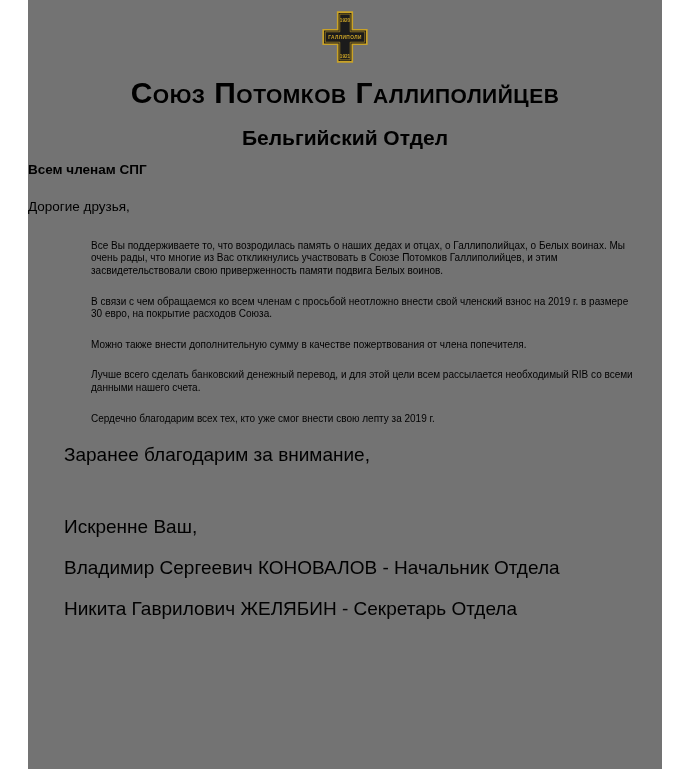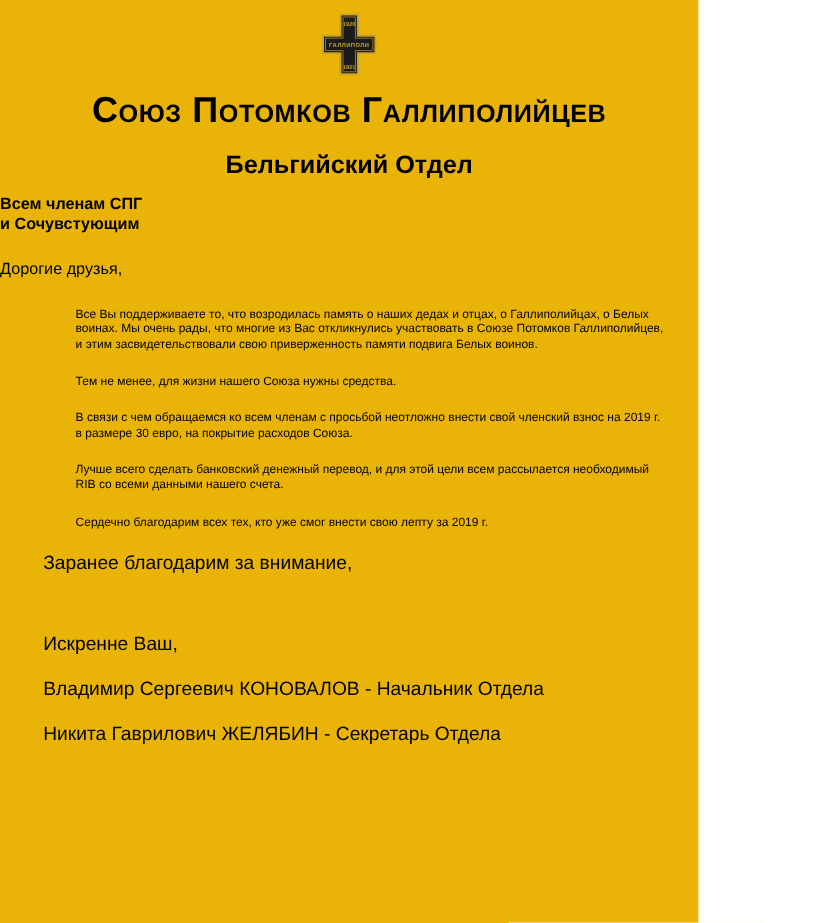--- a/index.html
+++ b/index.html
@@ -2,26 +2,27 @@
 <html><head>
 <meta charset="utf-8">
 <style>
   html, body {
     margin: 0;
     padding: 0;
     background: #ffffff;
   }
   .page {
     position: relative;
-    width: 582px;
+    width: 634px;
     height: 769px;
-    background: #eab308;
+    background: #737373;
     font-family: "Liberation Sans", sans-serif;
     color: #000000;
     overflow: hidden;
+    margin-left: 28px;
   }
   .emblem-wrap {
     display: flex;
     justify-content: center;
     padding-top: 10px;
   }
   .org-title {
     text-align: center;
     font-weight: bold;
     font-variant: small-caps;
@@ -51,21 +52,21 @@
     margin: 26px 25px 0 63px;
     font-size: 10px;
     line-height: 1.26;
   }
   .body-block p {
     margin: 0 0 18px 0;
   }
   .closing {
     margin-left: 36px;
     margin-right: 25px;
-    font-size: 16px;
+    font-size: 19px;
     line-height: 1.26;
   }
   .closing-thanks { margin-top: 18px; }
   .closing-sincerely { margin-top: 48px; }
   .signature-line { margin-top: 17px; }
   .cross-svg text {
     font-family: "Liberation Sans", sans-serif;
     font-weight: bold;
   }
 </style>
@@ -83,29 +84,28 @@
       <text x="23" y="46" font-size="4.5" fill="#c9a227" text-anchor="middle">1921</text>
     </svg>
   </div>
 
   <div class="org-title">Союз Потомков Галлиполийцев</div>
 
   <div class="dept-subtitle">Бельгийский Отдел</div>
 
   <div class="recipient">
     <div>Всем членам СПГ</div>
-    <div>и Сочувстующим</div>
   </div>
 
   <div class="salutation">Дорогие друзья,</div>
 
   <div class="body-block">
     <p>Все Вы поддерживаете то, что возродилась память о наших дедах и отцах, о Галлиполийцах, о Белых воинах. Мы очень рады, что многие из Вас откликнулись участвовать в Союзе Потомков Галлиполийцев, и этим засвидетельствовали свою приверженность памяти подвига Белых воинов.</p>
-    <p>Тем не менее, для жизни нашего Союза нужны средства.</p>
     <p>В связи с чем обращаемся ко всем членам с просьбой неотложно внести свой членский взнос на 2019 г. в размере 30 евро, на покрытие расходов Союза.</p>
+    <p>Можно также внести дополнительную сумму в качестве пожертвования от члена попечителя.</p>
     <p>Лучше всего сделать банковский денежный перевод, и для этой цели всем рассылается необходимый RIB со всеми данными нашего счета.</p>
     <p>Сердечно благодарим всех тех, кто уже смог внести свою лепту за 2019 г.</p>
   </div>
 
   <div class="closing">
     <div class="closing-thanks">Заранее благодарим за внимание,</div>
     <div class="closing-sincerely">Искренне Ваш,</div>
     <div class="signature-line">Владимир Сергеевич КОНОВАЛОВ - Начальник Отдела</div>
     <div class="signature-line">Никита Гаврилович ЖЕЛЯБИН - Секретарь Отдела</div>
   </div>

